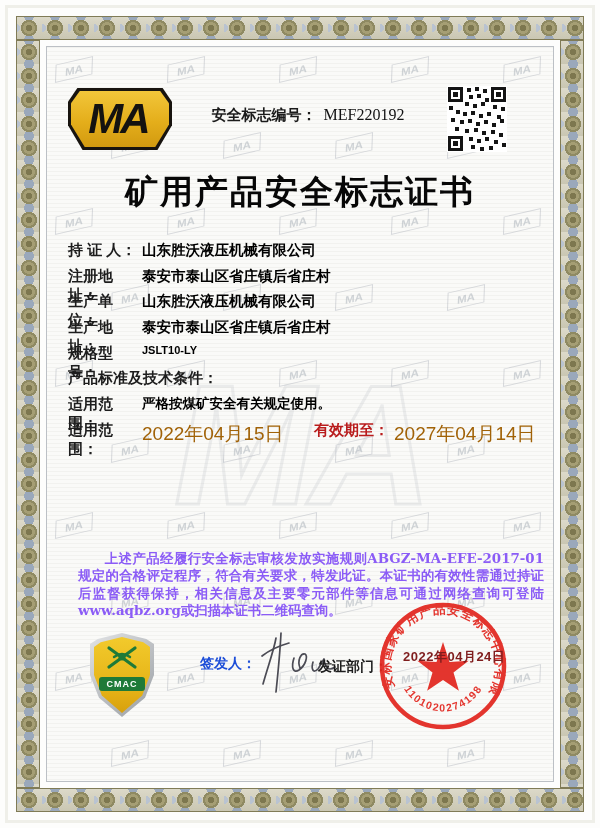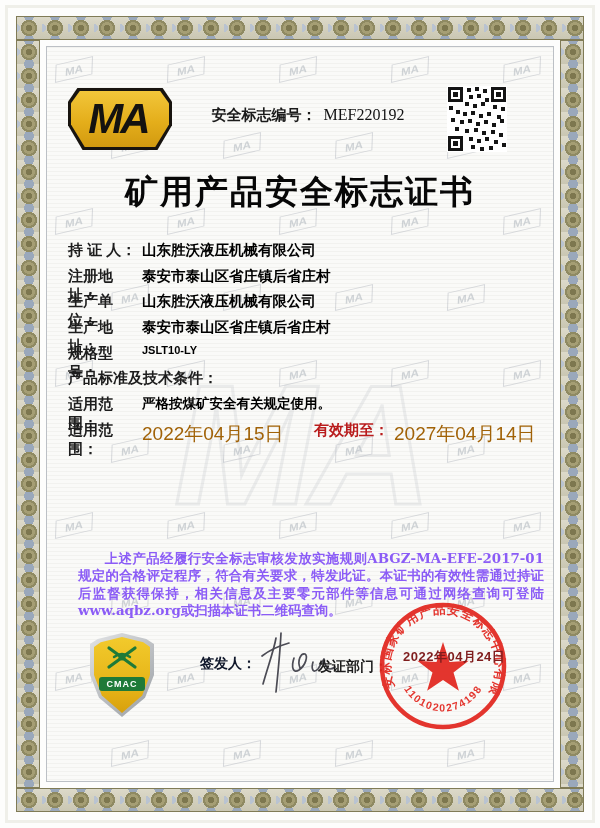--- a/index.html
+++ b/index.html
@@ -90,21 +90,21 @@
   .shield-outer { position:absolute; inset:0;
     clip-path:polygon(50% 0%,88% 7%,100% 13%,100% 50%,86% 77%,50% 100%,14% 77%,0% 50%,0% 13%,12% 7%);
     background:linear-gradient(135deg,#e2e4e6,#989da2); }
   .shield-inner { position:absolute; inset:4px;
     clip-path:polygon(50% 0%,88% 7%,100% 13%,100% 50%,86% 77%,50% 100%,14% 77%,0% 50%,0% 13%,12% 7%);
     background:linear-gradient(180deg,#f2ca2c 0%,#e5b216 70%,#d7a00e 100%); }
   .cmac-emblem { position:absolute; left:50%; top:10px; transform:translateX(-50%); }
   .cmac-banner { position:absolute; left:9px; right:9px; top:44px; height:14px;
     background:#1f7a38; border-radius:3px; color:#fff; font-size:9px; font-weight:700;
     text-align:center; line-height:14px; letter-spacing:1px; }
-  .signer-label { position:absolute; left:200px; top:655px; font-size:14px; font-weight:700; color:#0f172a; }
+  .signer-label { position:absolute; left:200px; top:655px; font-size:14px; font-weight:700; color:#1d4ed8; }
   .signature { position:absolute; left:252px; top:628px; }
   .dept-label { position:absolute; left:318px; top:658px; font-size:14px; font-weight:700; color:#1d1d1d; }
   .stamp { position:absolute; left:376px; top:599px; opacity:0.93; }
   .stamp-date { position:absolute; left:391px; top:648px; font-size:13px; font-weight:700;
     color:#7f1d1d; letter-spacing:0.5px; z-index:3;margin-left:12px; }
 </style>
 </head>
 <body>
 
 <div class="page">

